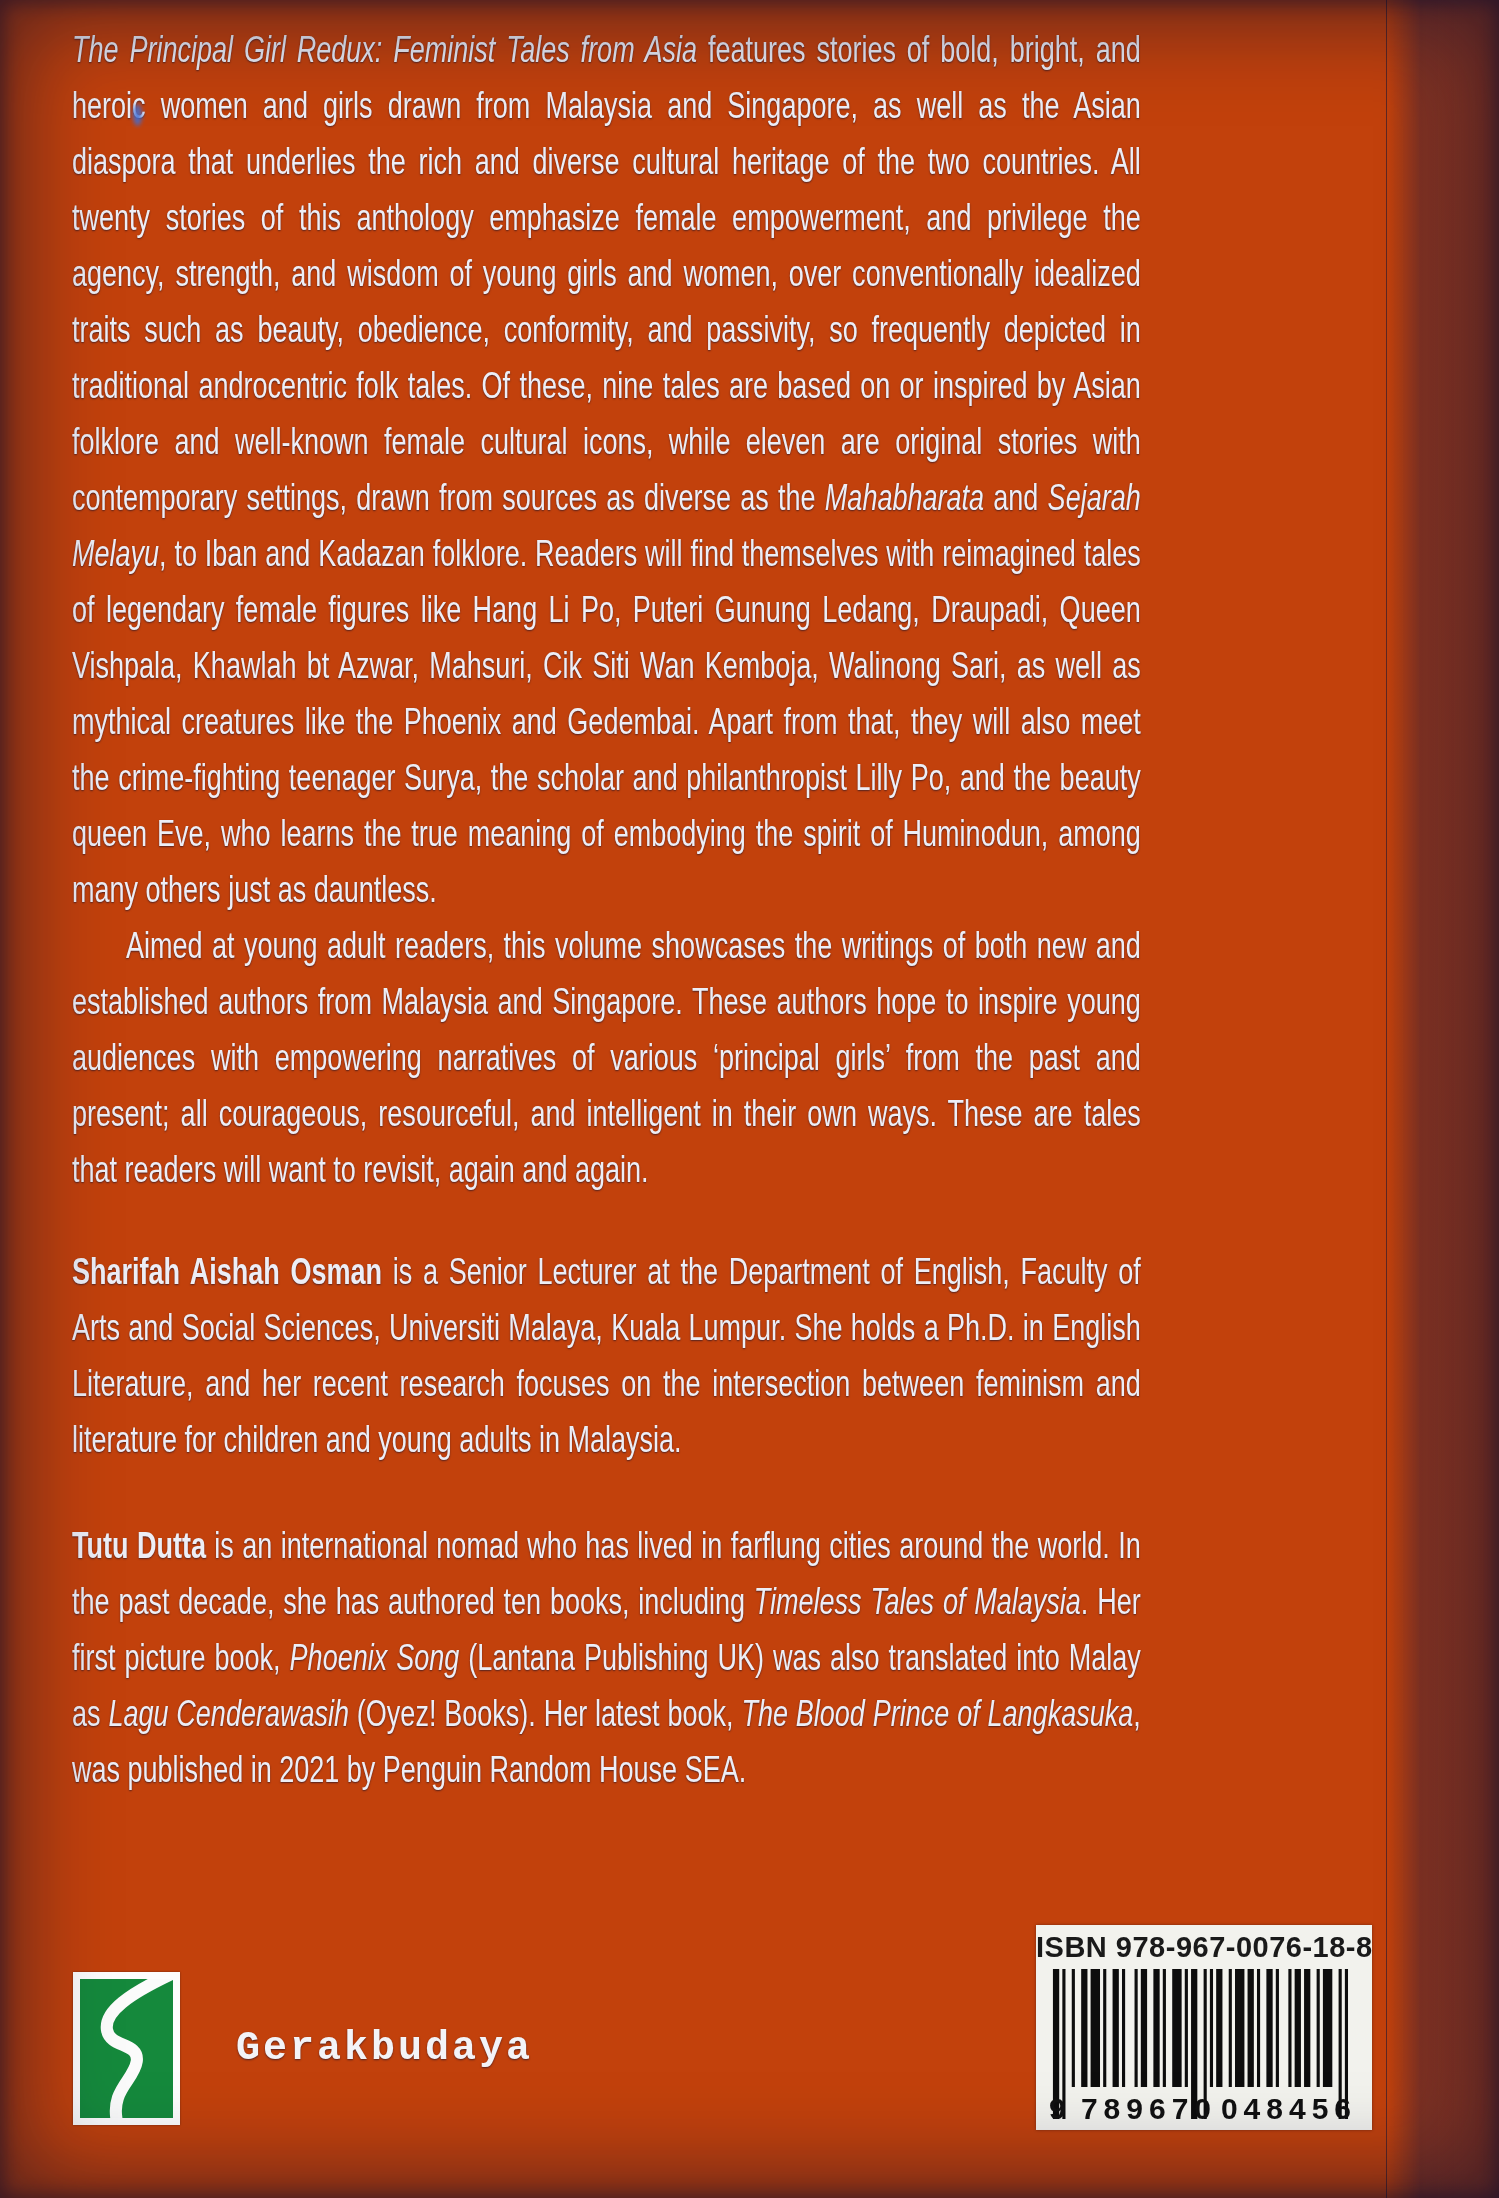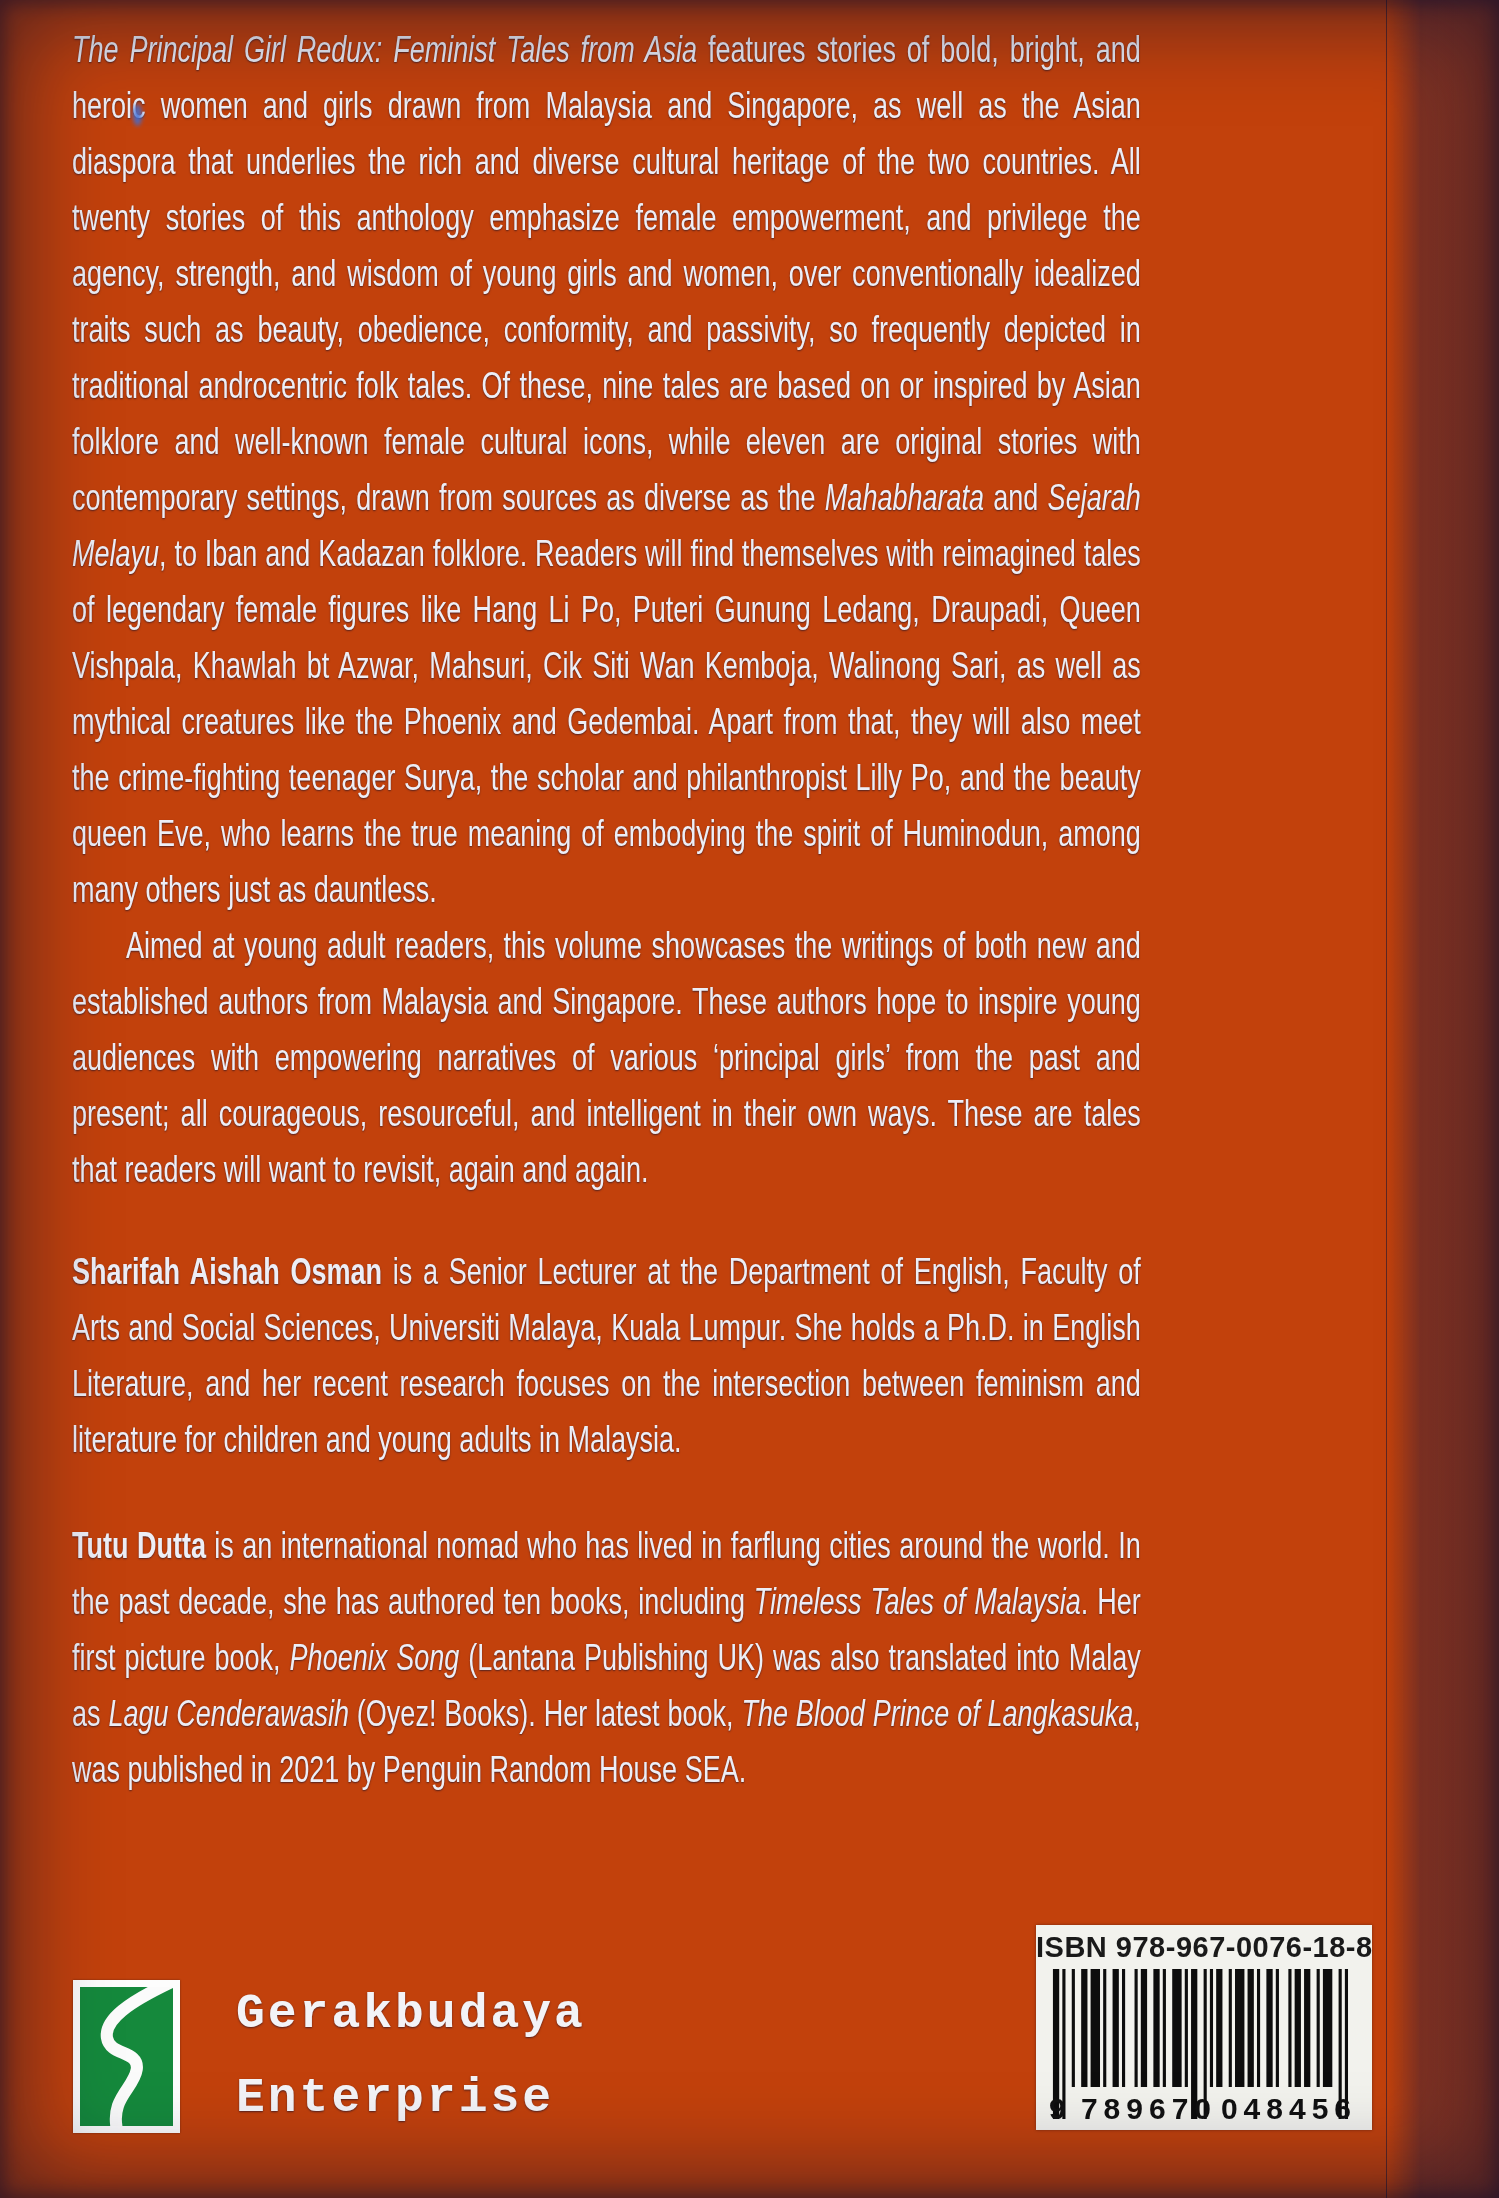--- a/index.html
+++ b/index.html
@@ -45,21 +45,21 @@
   .logo{
     width:107px;height:153px;background:#fdfdfd;
     box-sizing:border-box;padding:7px;
     box-shadow:0 0 2px rgba(0,0,20,.4);
   }
   .logo-inner{width:100%;height:100%;display:block;}
   .publisher-name{
     margin-left:56px;
     font-family:"Liberation Mono","DejaVu Sans Mono",monospace;
     font-weight:bold;color:#f3f3f7;
-    font-size:48px;line-height:84px;letter-spacing:3px;
+    font-size:40px;line-height:84px;letter-spacing:3px;
     text-shadow:0 1px 2px rgba(10,14,45,.6);
   }
 
   
   .barcode{
     position:absolute;left:1036px;top:1925px;width:336px;height:205px;
     background:#f2f2ed;box-sizing:border-box;
     box-shadow:0 0 3px rgba(0,0,20,.4);
     font-weight:bold;
   }
@@ -91,21 +91,20 @@
 
   <div class="publisher">
     <div class="logo">
       <svg class="logo-inner" viewBox="0 0 100 145" preserveAspectRatio="none">
         <rect x="0" y="0" width="100" height="145" fill="#15893c"></rect>
         <path d="M 100 -6 C 52 16, 26 34, 29 53 C 32 72, 64 66, 61 86 C 58 106, 32 116, 40 150" fill="none" stroke="#fbfbfb" stroke-width="13"></path>
       </svg>
     </div>
     <div class="publisher-name">
       <div>Gerakbudaya</div>
-      <div>Enterprise</div>
     </div>
   </div>
 
   <div class="barcode">
     <div class="isbn-label">ISBN 978-967-0076-18-8</div>
     <svg class="bars-svg" id="bars" width="310" height="150" viewBox="0 0 316 150" preserveAspectRatio="none">
         <rect x="4.0" y="0" width="6.4" height="150" fill="#0d0d0d"></rect>
         <rect x="13.6" y="0" width="3.2" height="150" fill="#0d0d0d"></rect>
         <rect x="23.2" y="0" width="3.2" height="118" fill="#0d0d0d"></rect>
         <rect x="32.8" y="0" width="6.4" height="118" fill="#0d0d0d"></rect>

